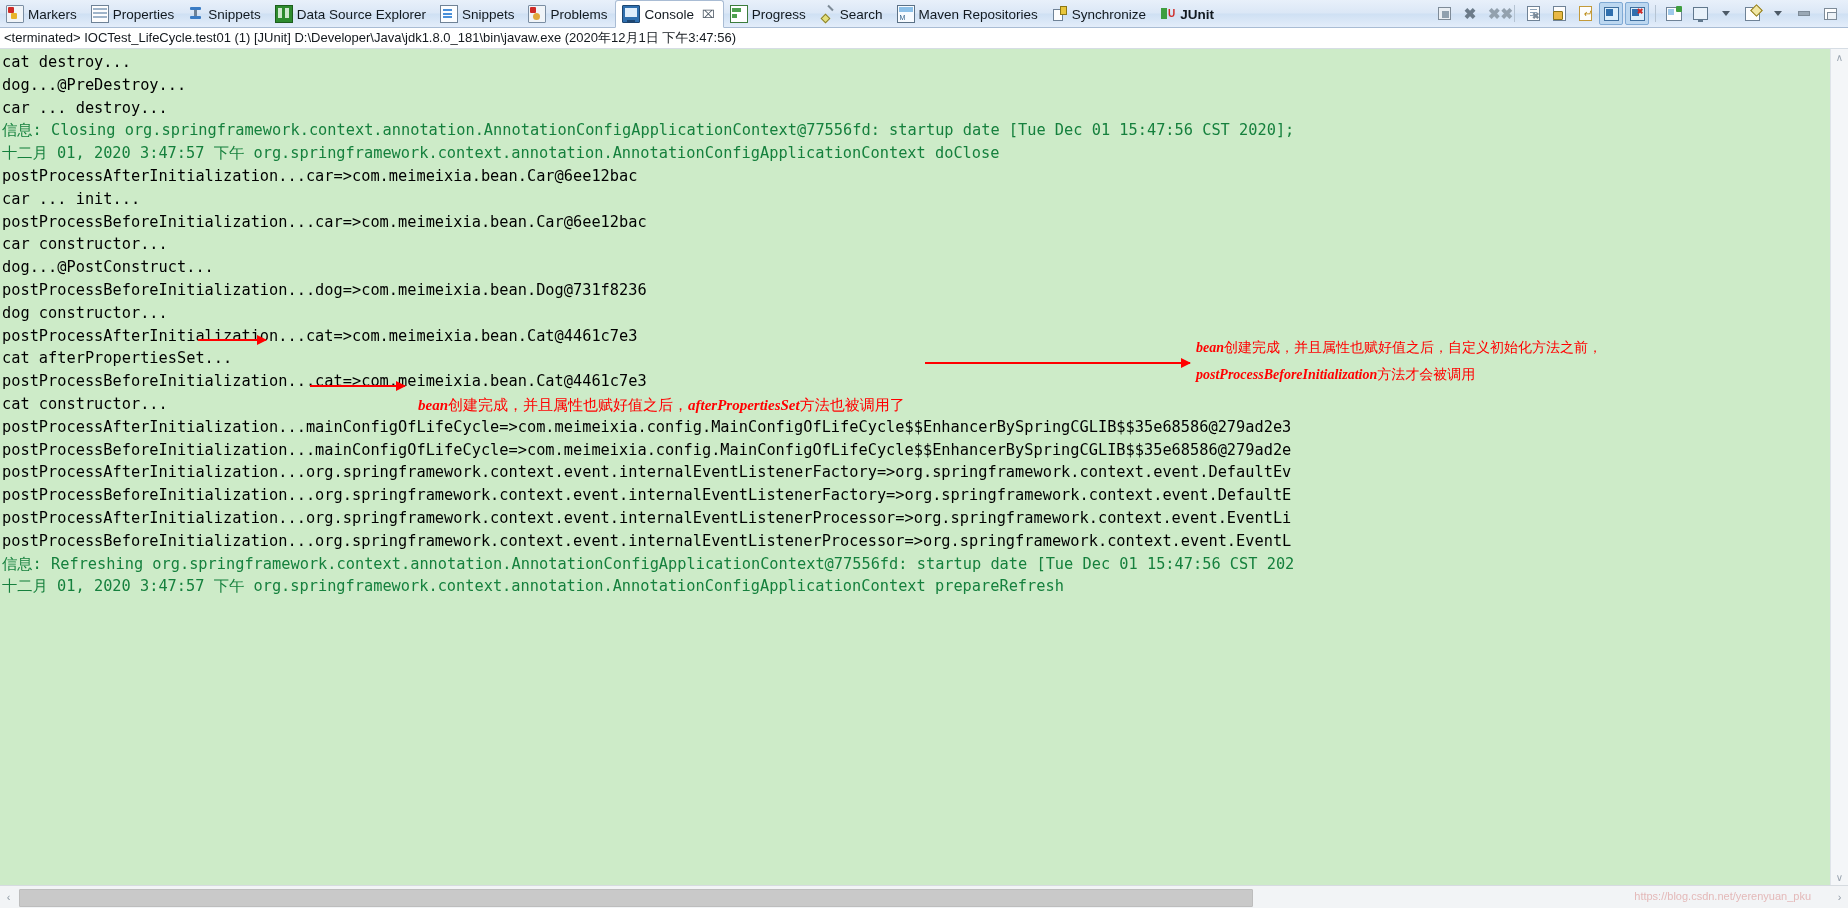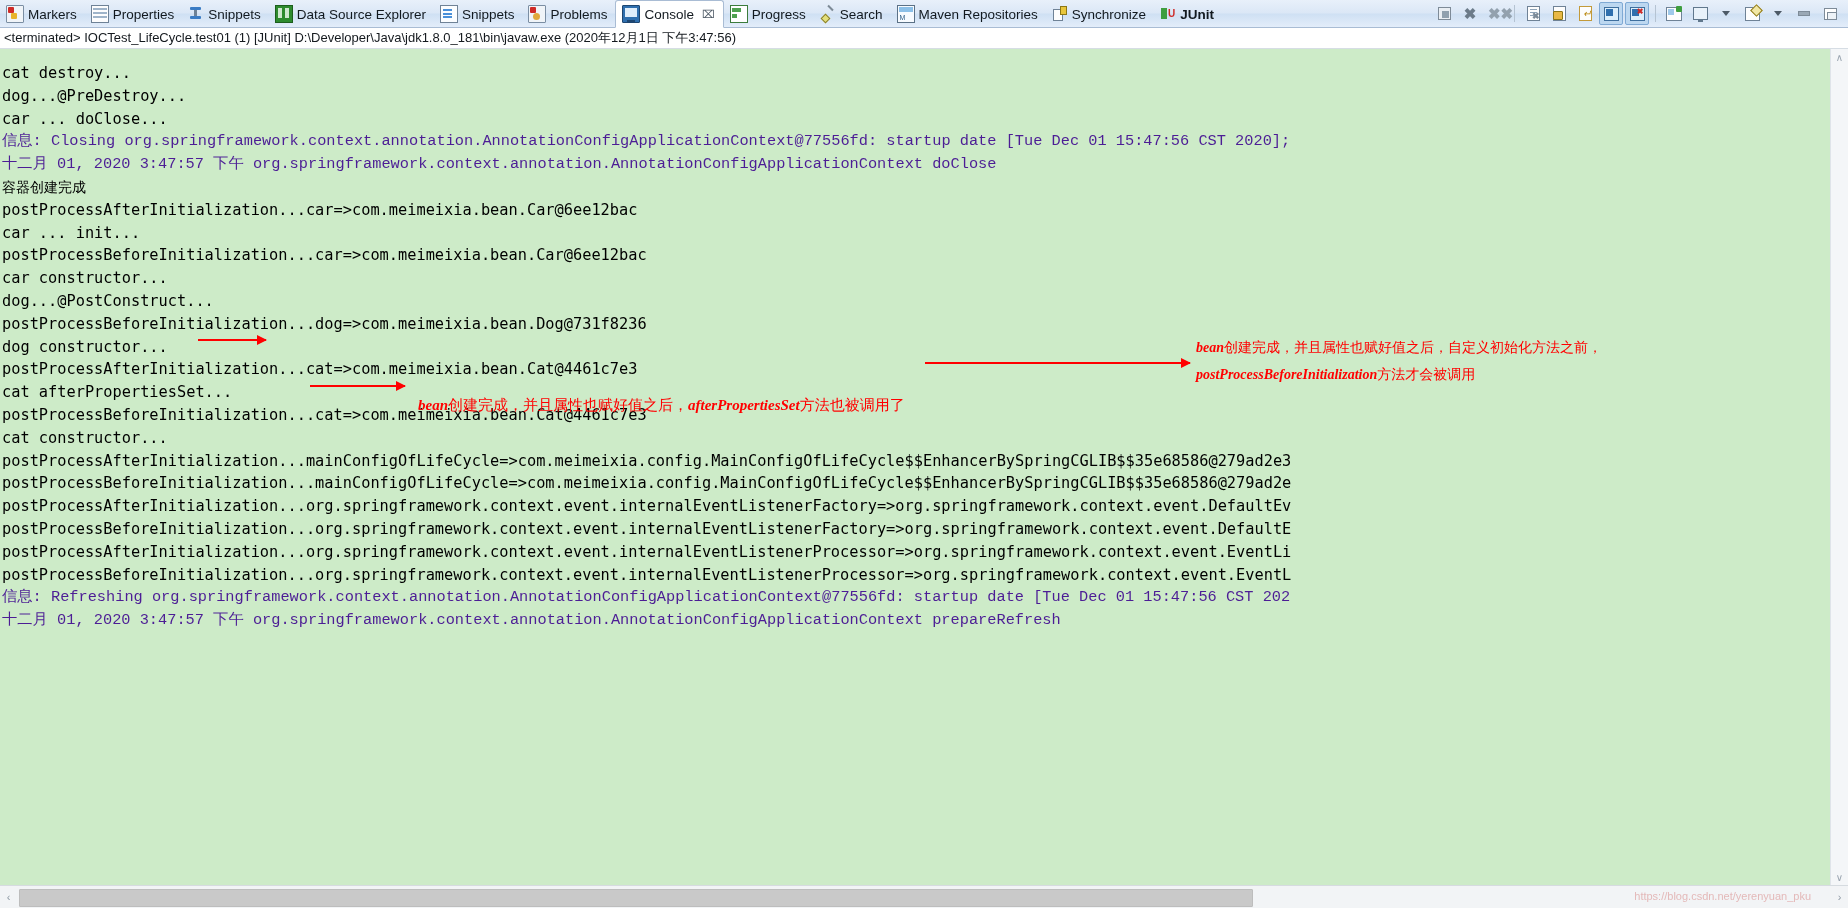--- a/index.html
+++ b/index.html
@@ -112,25 +112,25 @@
     padding:0 4px;font-size:13px;color:#14191e;
     border-bottom:1px solid #d6dde4;white-space:nowrap;overflow:hidden;
   }
 
   
   .consolewrap{flex:1;position:relative;display:flex;min-height:0;}
   .console{
     flex:1;background:#cdebc8;position:relative;overflow:hidden;
     font-family:"DejaVu Sans Mono","Liberation Mono",monospace;
     font-size:15.3px;line-height:22.8px;
-    padding:13px 0 0 2px;
+    padding:2px 0 0 2px;
     white-space:nowrap;
   }
   .ln{height:22.8px;white-space:pre;}
-  .err{color:#4c1d95;font-family:Liberation Mono, monospace;}
+  .err{color:#15803d;}
   .out{color:#000000;}
   .cjk{font-family:"DejaVu Sans","Liberation Sans",sans-serif;font-size:14px;}
 
   
   .anno{position:absolute;color:#ff0000;font-family:"DejaVu Sans","Liberation Sans",sans-serif;white-space:nowrap;}
   .anno .bi{font-style:italic;font-weight:bold;font-family:"Liberation Serif",serif;}
   .arrow{position:absolute;height:2px;background:#ff0000;}
   .arrow:after{content:"";position:absolute;right:-1px;top:-4px;width:0;height:0;
     border-top:5px solid transparent;border-bottom:5px solid transparent;border-left:10px solid #ff0000;}
 
@@ -279,24 +279,23 @@
       </div>
     </div>
   </div>
 
   <div class="launchline">&lt;terminated&gt; IOCTest_LifeCycle.test01 (1) [JUnit] D:\Developer\Java\jdk1.8.0_181\bin\javaw.exe (2020年12月1日 下午3:47:56)</div>
 
   <div class="consolewrap">
     <div class="console" id="console">
         <div class="ln out">cat destroy...</div>
         <div class="ln out">dog...@PreDestroy...</div>
-        <div class="ln out">car ... doClose...</div>
+        <div class="ln out">car ... destroy...</div>
         <div class="ln err">信息: Closing org.springframework.context.annotation.AnnotationConfigApplicationContext@77556fd: startup date [Tue Dec 01 15:47:56 CST 2020];</div>
         <div class="ln err">十二月 01, 2020 3:47:57 下午 org.springframework.context.annotation.AnnotationConfigApplicationContext doClose</div>
-        <div class="ln out cjk">容器创建完成</div>
         <div class="ln out">postProcessAfterInitialization...car=&gt;com.meimeixia.bean.Car@6ee12bac</div>
         <div class="ln out">car ... init...</div>
         <div class="ln out">postProcessBeforeInitialization...car=&gt;com.meimeixia.bean.Car@6ee12bac</div>
         <div class="ln out">car constructor...</div>
         <div class="ln out">dog...@PostConstruct...</div>
         <div class="ln out">postProcessBeforeInitialization...dog=&gt;com.meimeixia.bean.Dog@731f8236</div>
         <div class="ln out">dog constructor...</div>
         <div class="ln out">postProcessAfterInitialization...cat=&gt;com.meimeixia.bean.Cat@4461c7e3</div>
         <div class="ln out">cat afterPropertiesSet...</div>
         <div class="ln out">postProcessBeforeInitialization...cat=&gt;com.meimeixia.bean.Cat@4461c7e3</div>

